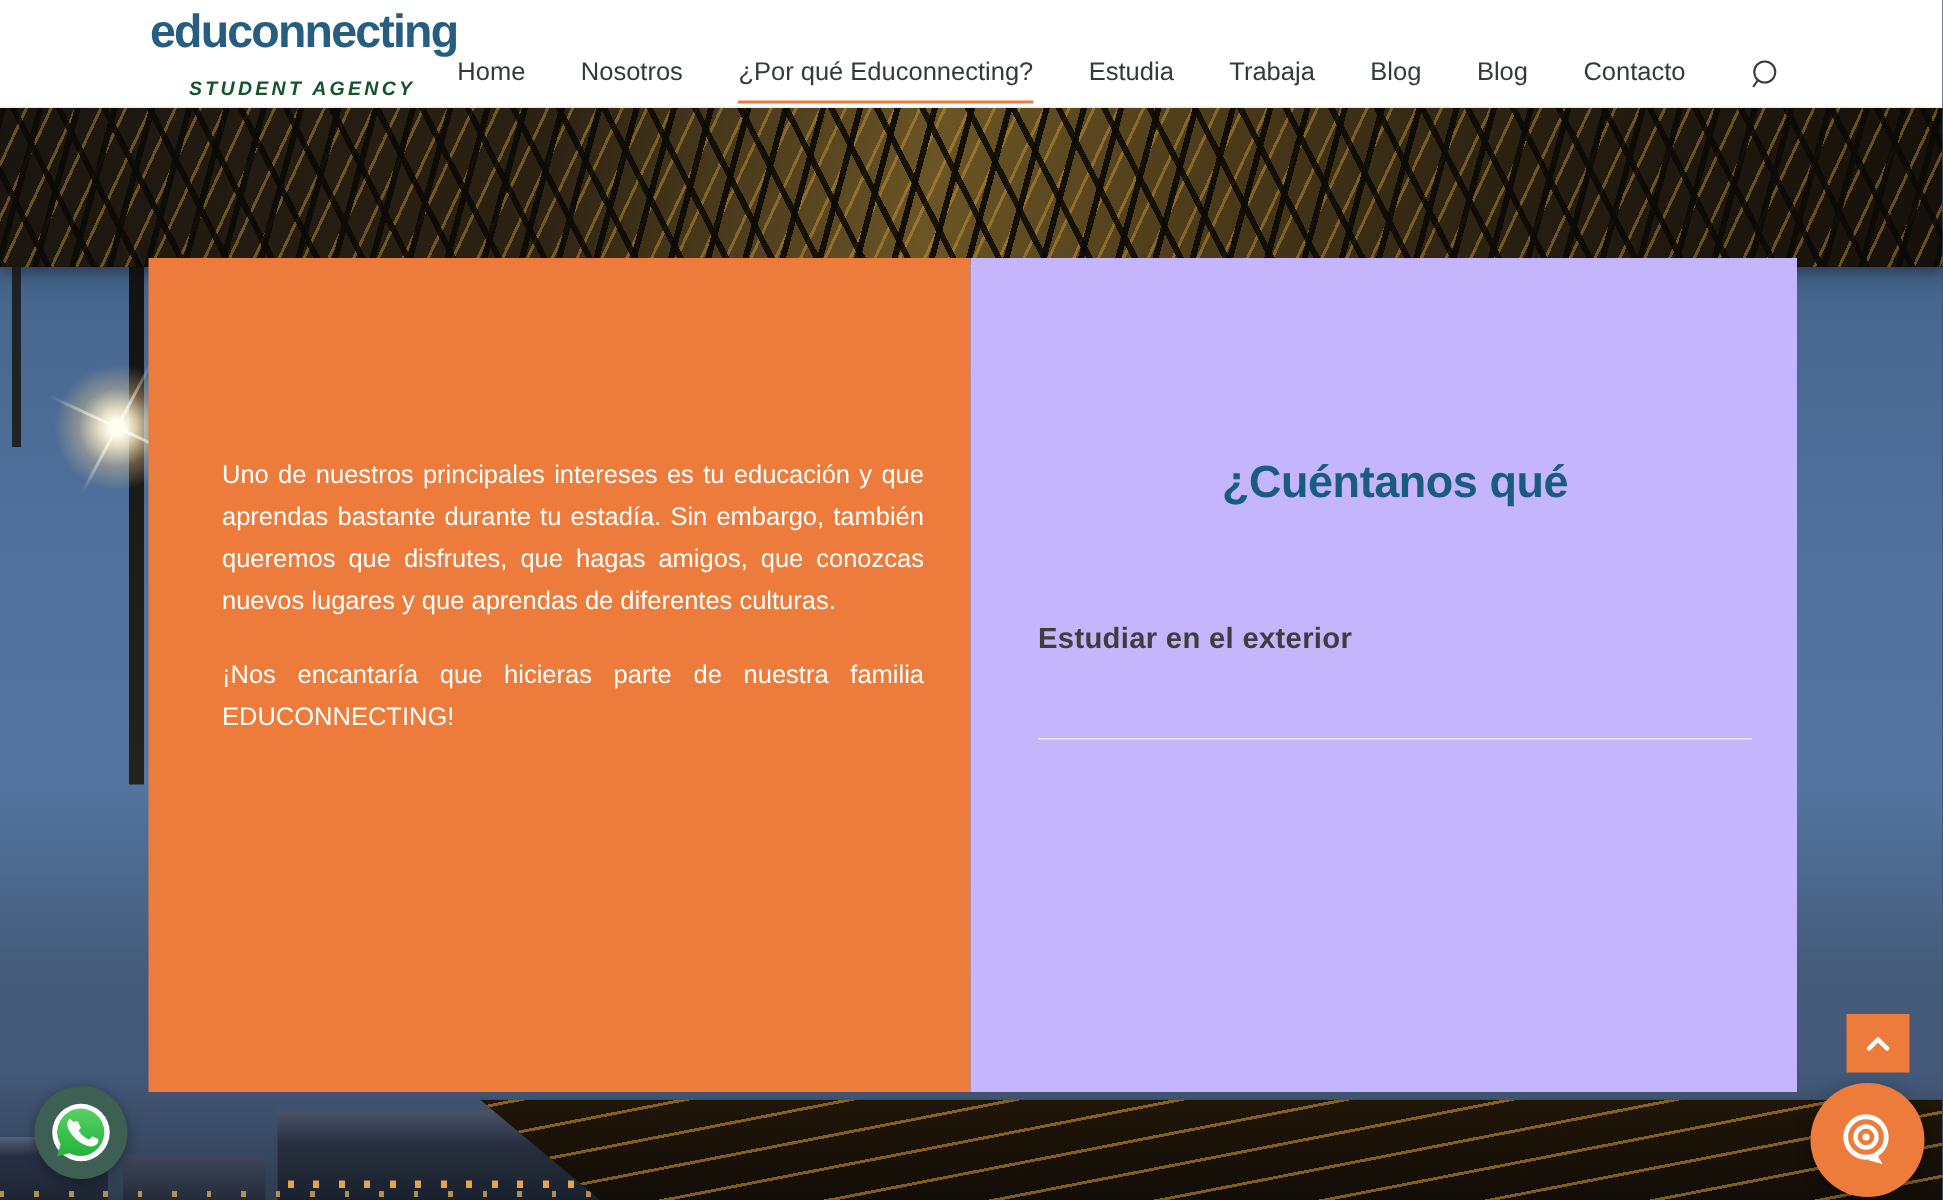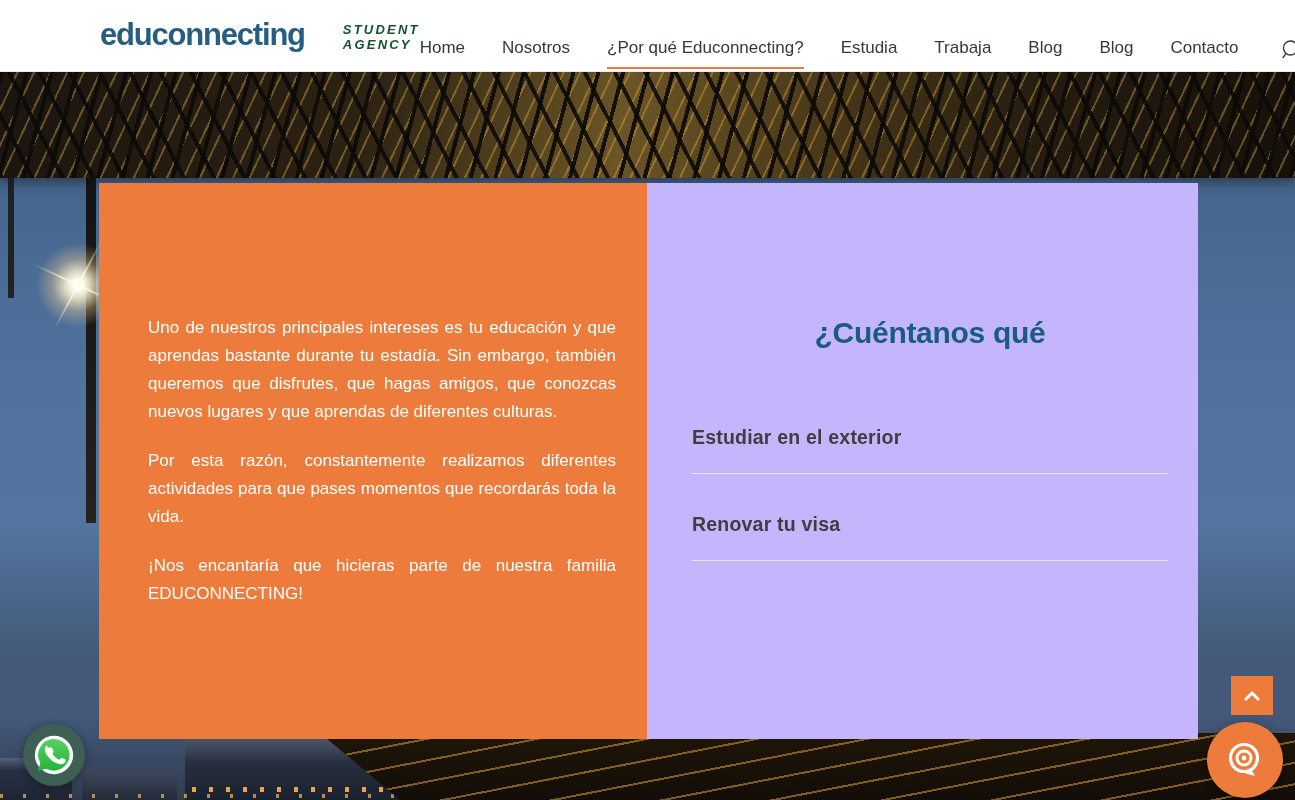--- a/index.html
+++ b/index.html
@@ -48,36 +48,36 @@
     clip-path:polygon(2.5% 0, 100% 0, 100% 100%, 10.5% 100%);
     background:
       repeating-linear-gradient(169deg, rgba(0,0,0,0) 0 9px, rgba(221,156,50,.55) 9px 11px, rgba(0,0,0,0) 11px 21px),
       linear-gradient(180deg,#201608,#120d07);
   }
 
   
   .header { position:absolute; top:0; left:0; width:1295px; height:72px; background:#ffffff;
     display:flex; align-items:center; padding:0 112px 0 100px; z-index:30;
     border-bottom:1px solid #ececec; }
-  .logo { display:flex; flex-direction:row; cursor:pointer;gap:12px; }
+  .logo { display:flex; flex-direction:column; cursor:pointer;gap:12px; }
   .logo-main { font-size:31px; font-weight:800; color:#255E80; letter-spacing:-1.2px; line-height:1; }
   .logo-tagline { font-size:13px; font-weight:700; font-style:italic; color:#14532d; letter-spacing:2.2px; margin:3px 0 0 26px; }
   .nav { margin-left:auto; display:flex; align-items:center; gap:37px;margin-top:29px; }
   .nav-item { font-size:17px; color:#35393B; cursor:pointer; padding:6px 0 9px; border-bottom:2px solid rgba(0,0,0,0); white-space:nowrap; }
   .nav-item.active { border-bottom-color:#ED7C3C; }
   .search-btn { cursor:pointer; margin-left:6px; display:flex; align-items:center; }
 
   
-  .panel { position:absolute; left:99px; top:183px; width:1099px; height:556px; display:flex; z-index:20; }
+  .panel { position:absolute; left:99px; top:172px; width:1099px; height:556px; display:flex; z-index:20; }
   .panel-left { width:548px; background:#ED7C3C; padding:131px 31px 0 49px; }
   .panel-left p { color:#ffffff; font-size:17px; line-height:28px; text-align:justify; margin-bottom:21px; }
   .panel-right { flex:1; background:#c4b5fd; padding:130px 30px 0 45px; }
   .heading { text-align:center; font-size:30px; line-height:40px; font-weight:700; color:#1A5B80; letter-spacing:-.3px; }
   .accordion { margin-top:72px; }
-  .accordion-item { border-bottom:1px solid #E9E9E9; padding-bottom:24px; margin-bottom:38px; cursor:pointer; }
+  .accordion-item { border-bottom:1px solid #E9E9E9; padding-bottom:54px; margin-bottom:22px; cursor:pointer; }
   .accordion-title { font-size:19.5px; font-weight:700; color:#3E3E3E; letter-spacing:.2px; line-height:24px; }
 
   
   .whatsapp-btn { position:absolute; left:23px; top:724px; width:62px; height:62px; border-radius:50%;
     background:#3E5F53; z-index:40; display:flex; align-items:center; justify-content:center;
     box-shadow:0 2px 8px rgba(0,0,0,.35); cursor:pointer; }
   .scrolltop-btn { position:absolute; left:1231px; top:676px; width:42px; height:39px;
     background:#ED7C3C; z-index:40; display:flex; align-items:center; justify-content:center; cursor:pointer; }
   .chat-btn { position:absolute; left:1207px; top:722px; width:76px; height:76px; border-radius:50%;
     background:#ED7C3C; z-index:40; display:flex; align-items:center; justify-content:center;
@@ -116,33 +116,29 @@
         <circle cx="9.5" cy="9" r="7" fill="none" stroke="#3a3a3a" stroke-width="1.4"></circle>
         <line x1="4.8" y1="14.6" x2="1.8" y2="19" stroke="#3a3a3a" stroke-width="1.4"></line>
       </svg>
     </span>
   </nav>
 </div>
 
 <div class="panel">
   <div class="panel-left">
     <p>Uno de nuestros principales intereses es tu educación y que aprendas bastante durante tu estadía. Sin embargo, también queremos que disfrutes, que hagas amigos, que conozcas nuevos lugares y que aprendas de diferentes culturas.</p>
-    <p>Por esta razón, constantemente realizamos diferentes actividades para que pases momentos que recordarás toda la vida.</p>
     <p>¡Nos encantaría que hicieras parte de nuestra familia EDUCONNECTING!</p>
   </div>
   <div class="panel-right">
     <div class="heading">
       <div>¿Cuéntanos qué</div>
     </div>
     <div class="accordion">
       <div class="accordion-item">
         <div class="accordion-title">Estudiar en el exterior</div>
-      </div>
-      <div class="accordion-item">
-        <div class="accordion-title">Renovar tu visa</div>
       </div>
     </div>
   </div>
 </div>
 
 <div class="whatsapp-btn">
   <svg width="40" height="40" viewBox="0 0 24 24">
     <defs>
       <linearGradient id="wag" x1="0" y1="0" x2="0" y2="1">
         <stop offset="0" stop-color="#57d163"></stop>

